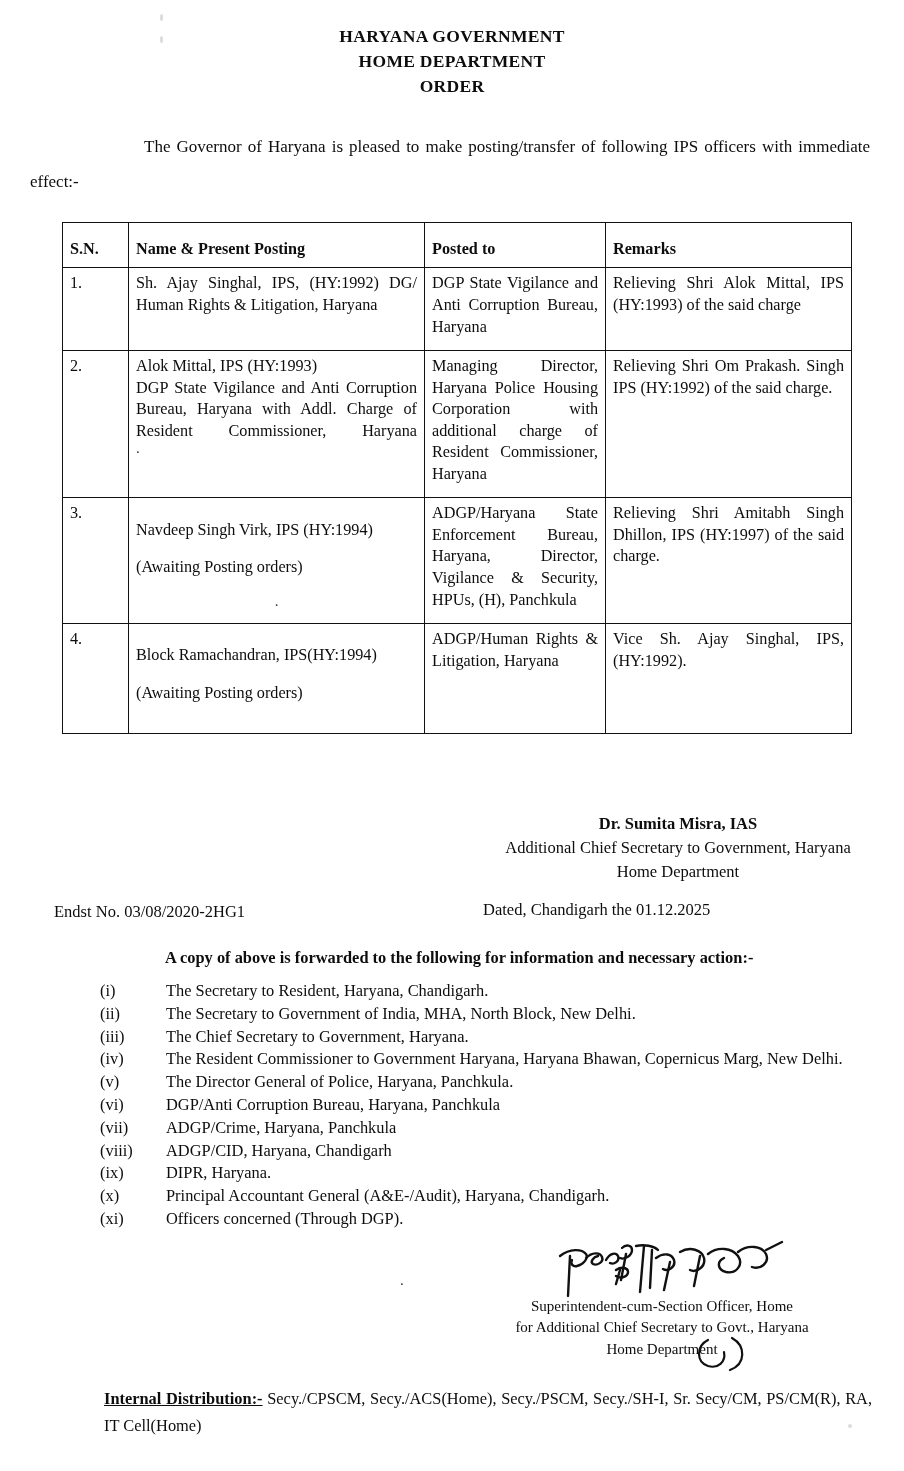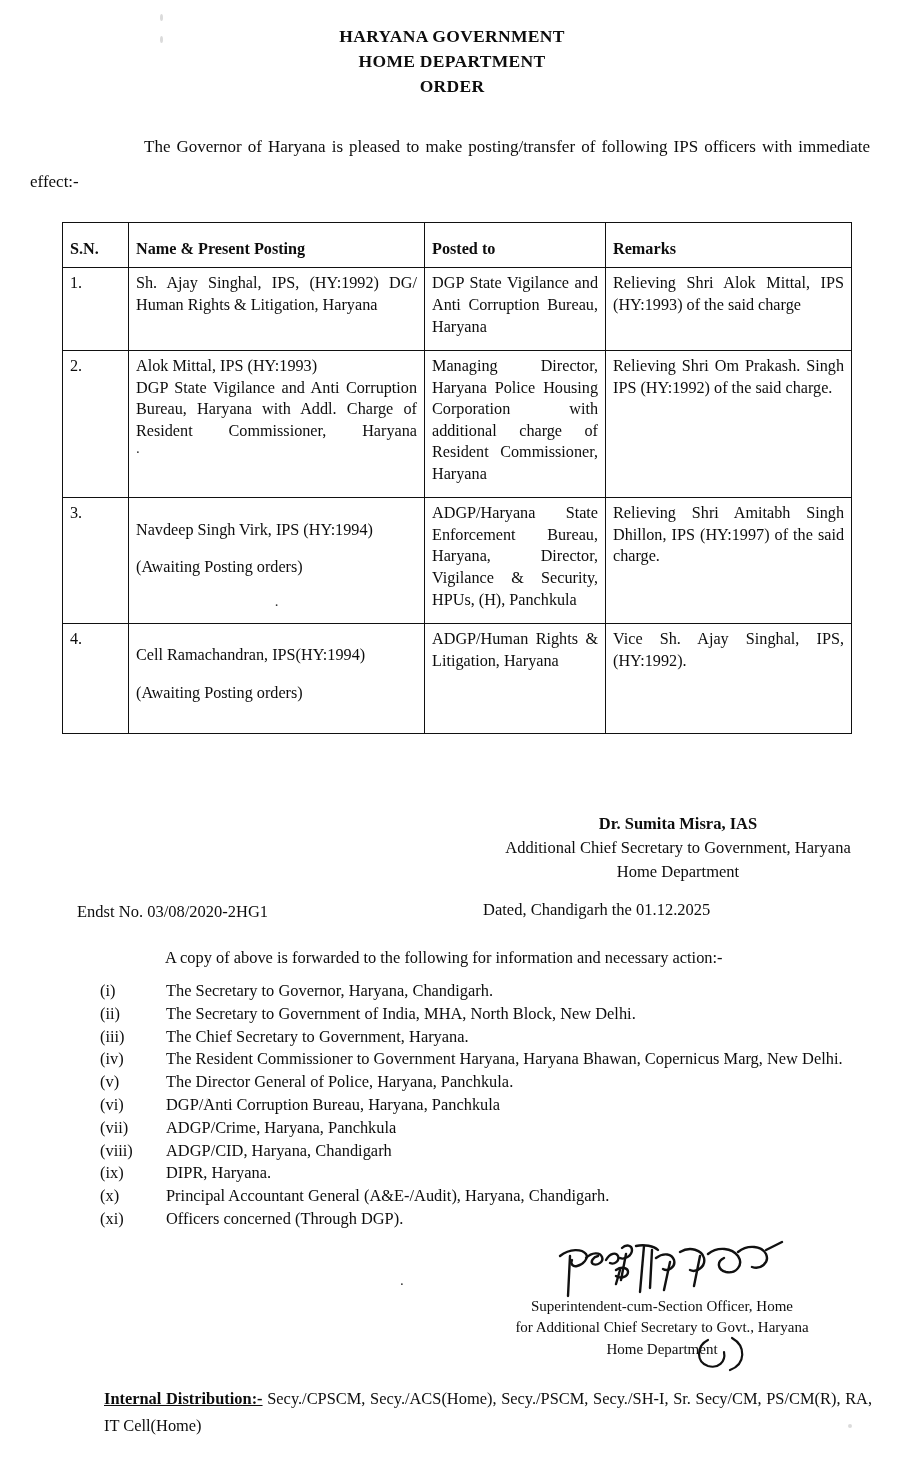--- a/index.html
+++ b/index.html
@@ -110,35 +110,35 @@
     top: 840px;
     font-size: 16.5px;
     line-height: 1.5;
   }
 
   .endst-left {
     position: absolute;
     left: 54px;
     top: 902px;
     font-size: 16.5px;
-    margin-left: 23px;
   }
   .endst-right {
     position: absolute;
     left: 483px;
     top: 900px;
     font-size: 16.5px;
   }
 
   
   .fwd-intro {
     position: absolute;
     left: 165px;
     top: 948px;
     font-size: 16.4px;
+    font-weight: bold;
   }
   .fwd-list {
     position: absolute;
     left: 100px;
     top: 980px;
     width: 780px;
     font-size: 16.4px;
     line-height: 1.39;
   }
   .fwd-list .fwd-item {
@@ -263,21 +263,21 @@
             <p>(Awaiting Posting orders)</p>
             <span class="stray-dot">.</span>
           </td>
           <td class="cell-just">ADGP/Haryana State Enforcement Bureau, Haryana, Director, Vigilance &amp; Security, HPUs, (H), Panchkula</td>
           <td class="cell-just">Relieving Shri Amitabh Singh Dhillon, IPS (HY:1997) of the said charge.</td>
         </tr>
 
         <tr class="row-tall-4">
           <td class="cell-sn">4.</td>
           <td>
-            <p>Cell Ramachandran, IPS(HY:1994)</p>
+            <p>Block Ramachandran, IPS(HY:1994)</p>
             <p>(Awaiting Posting orders)</p>
           </td>
           <td class="cell-just">ADGP/Human Rights &amp; Litigation, Haryana</td>
           <td class="cell-just">Vice Sh. Ajay Singhal, IPS, (HY:1992).</td>
         </tr>
       </tbody>
     </table>
   </div>
 
   <div class="sig-block-1">
@@ -287,21 +287,21 @@
   </div>
 
 
   <div class="endst-left">Endst No. 03/08/2020-2HG1</div>
   <div class="endst-right">Dated, Chandigarh the 01.12.2025</div>
 
   <div class="fwd-intro">A copy of above is forwarded to the following for information and necessary action:-</div>
   <div class="fwd-list">
     <div class="fwd-item">
       <span class="fwd-num">(i)</span>
-      <span class="fwd-text">The Secretary to Governor, Haryana, Chandigarh.</span>
+      <span class="fwd-text">The Secretary to Resident, Haryana, Chandigarh.</span>
     </div>
     <div class="fwd-item">
       <span class="fwd-num">(ii)</span>
       <span class="fwd-text">The Secretary to Government of India, MHA, North Block, New Delhi.</span>
     </div>
     <div class="fwd-item">
       <span class="fwd-num">(iii)</span>
       <span class="fwd-text">The Chief Secretary to Government, Haryana.</span>
     </div>
     <div class="fwd-item">

